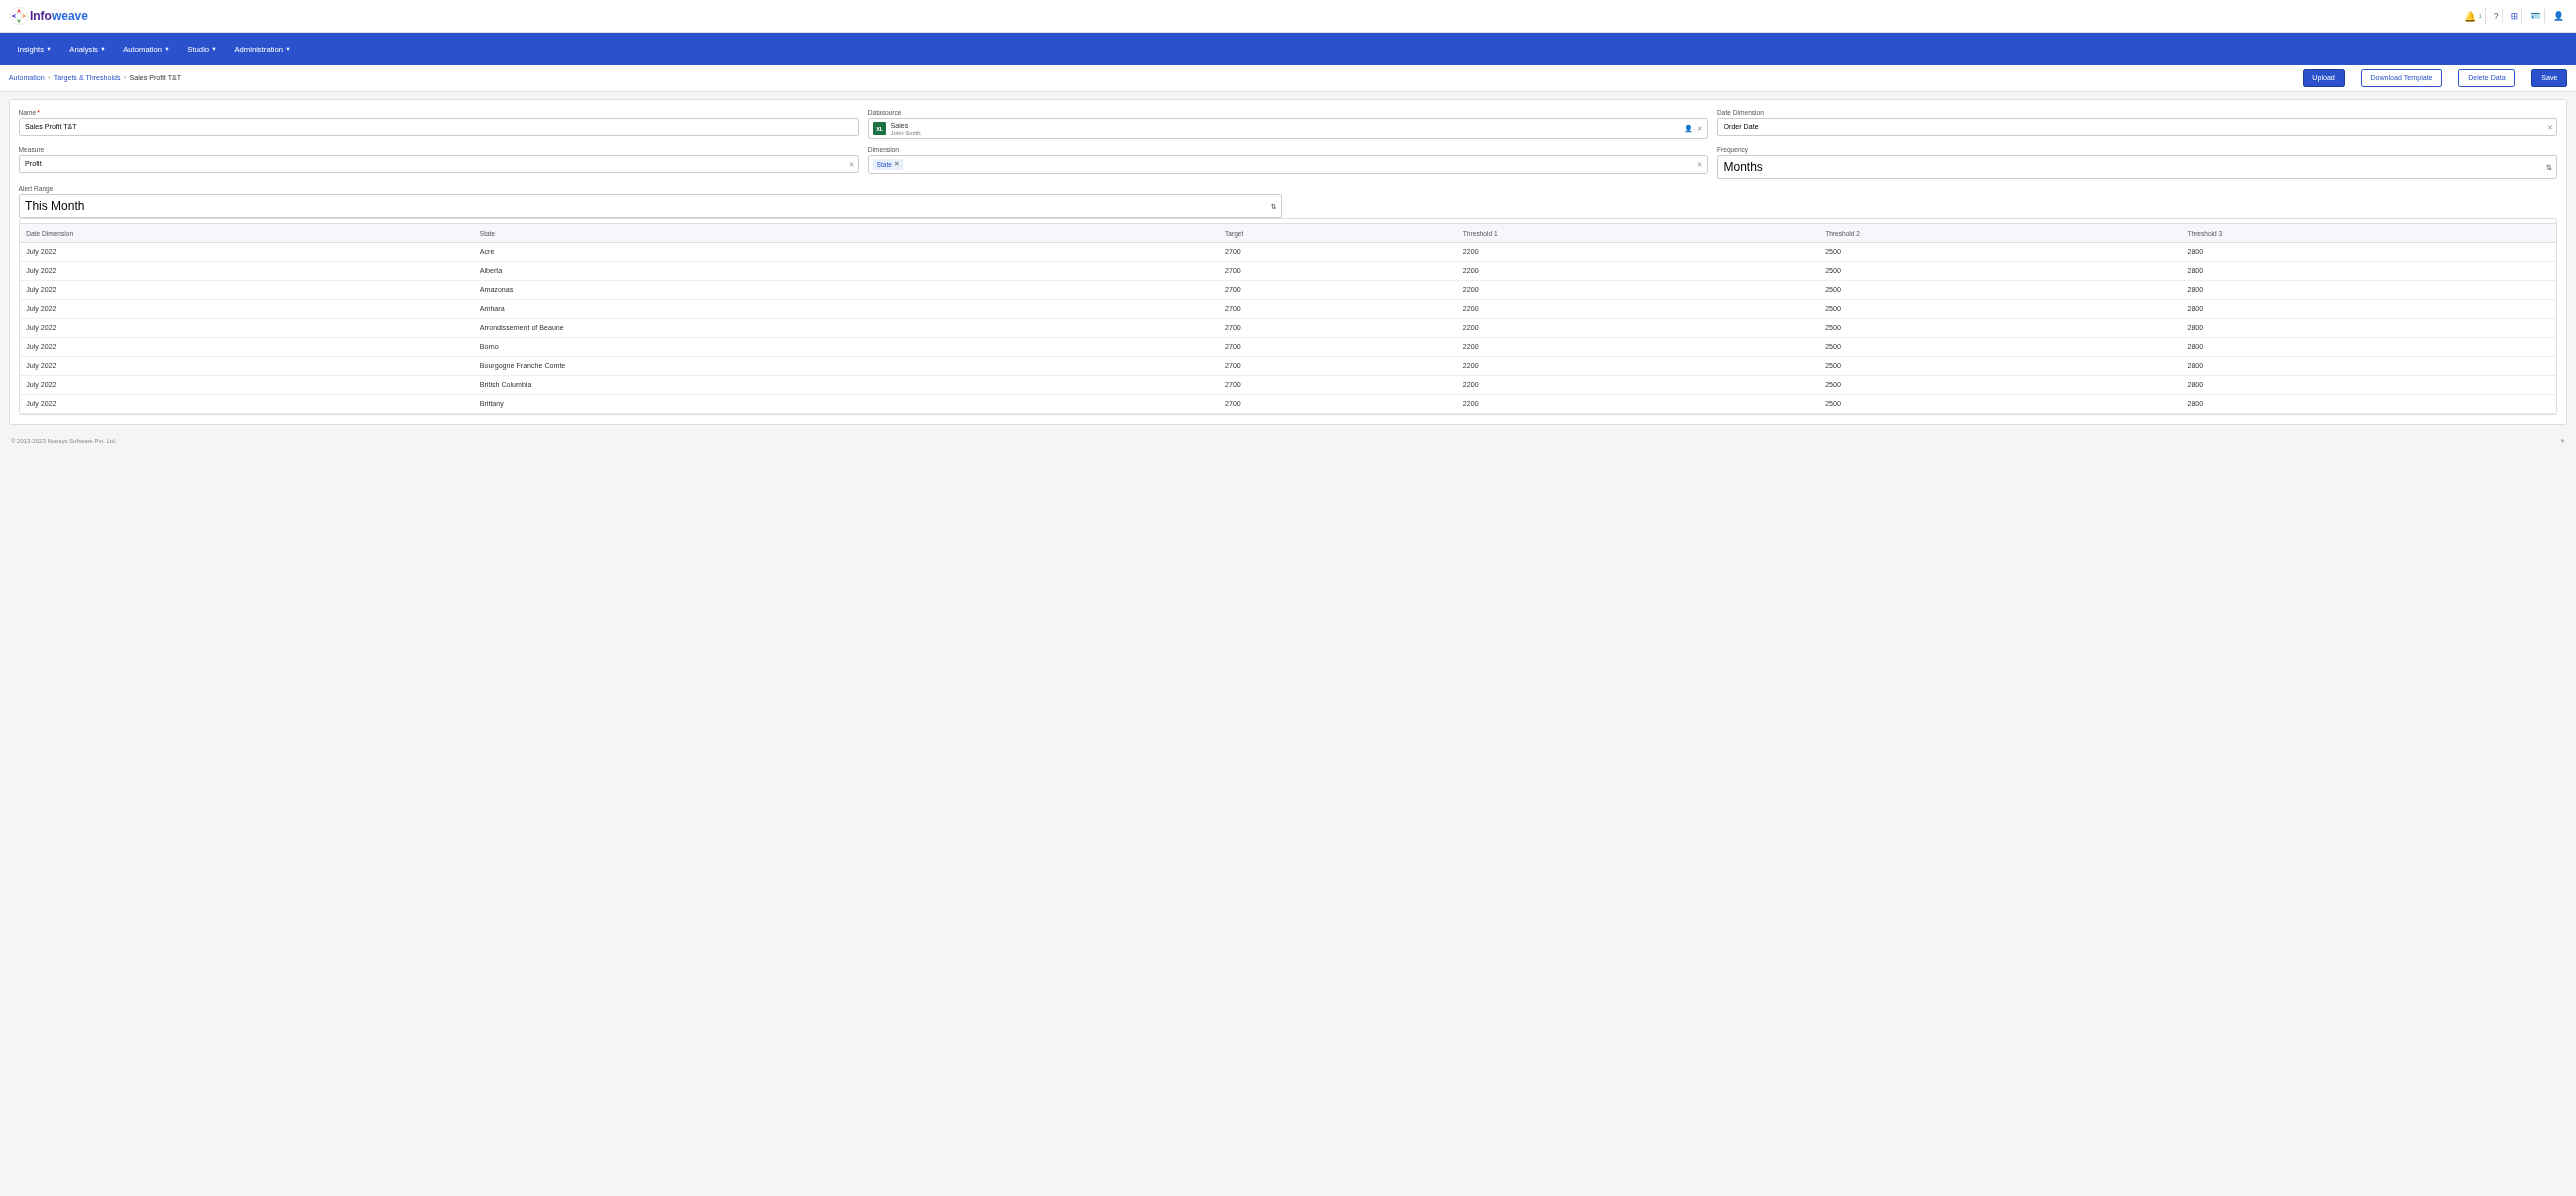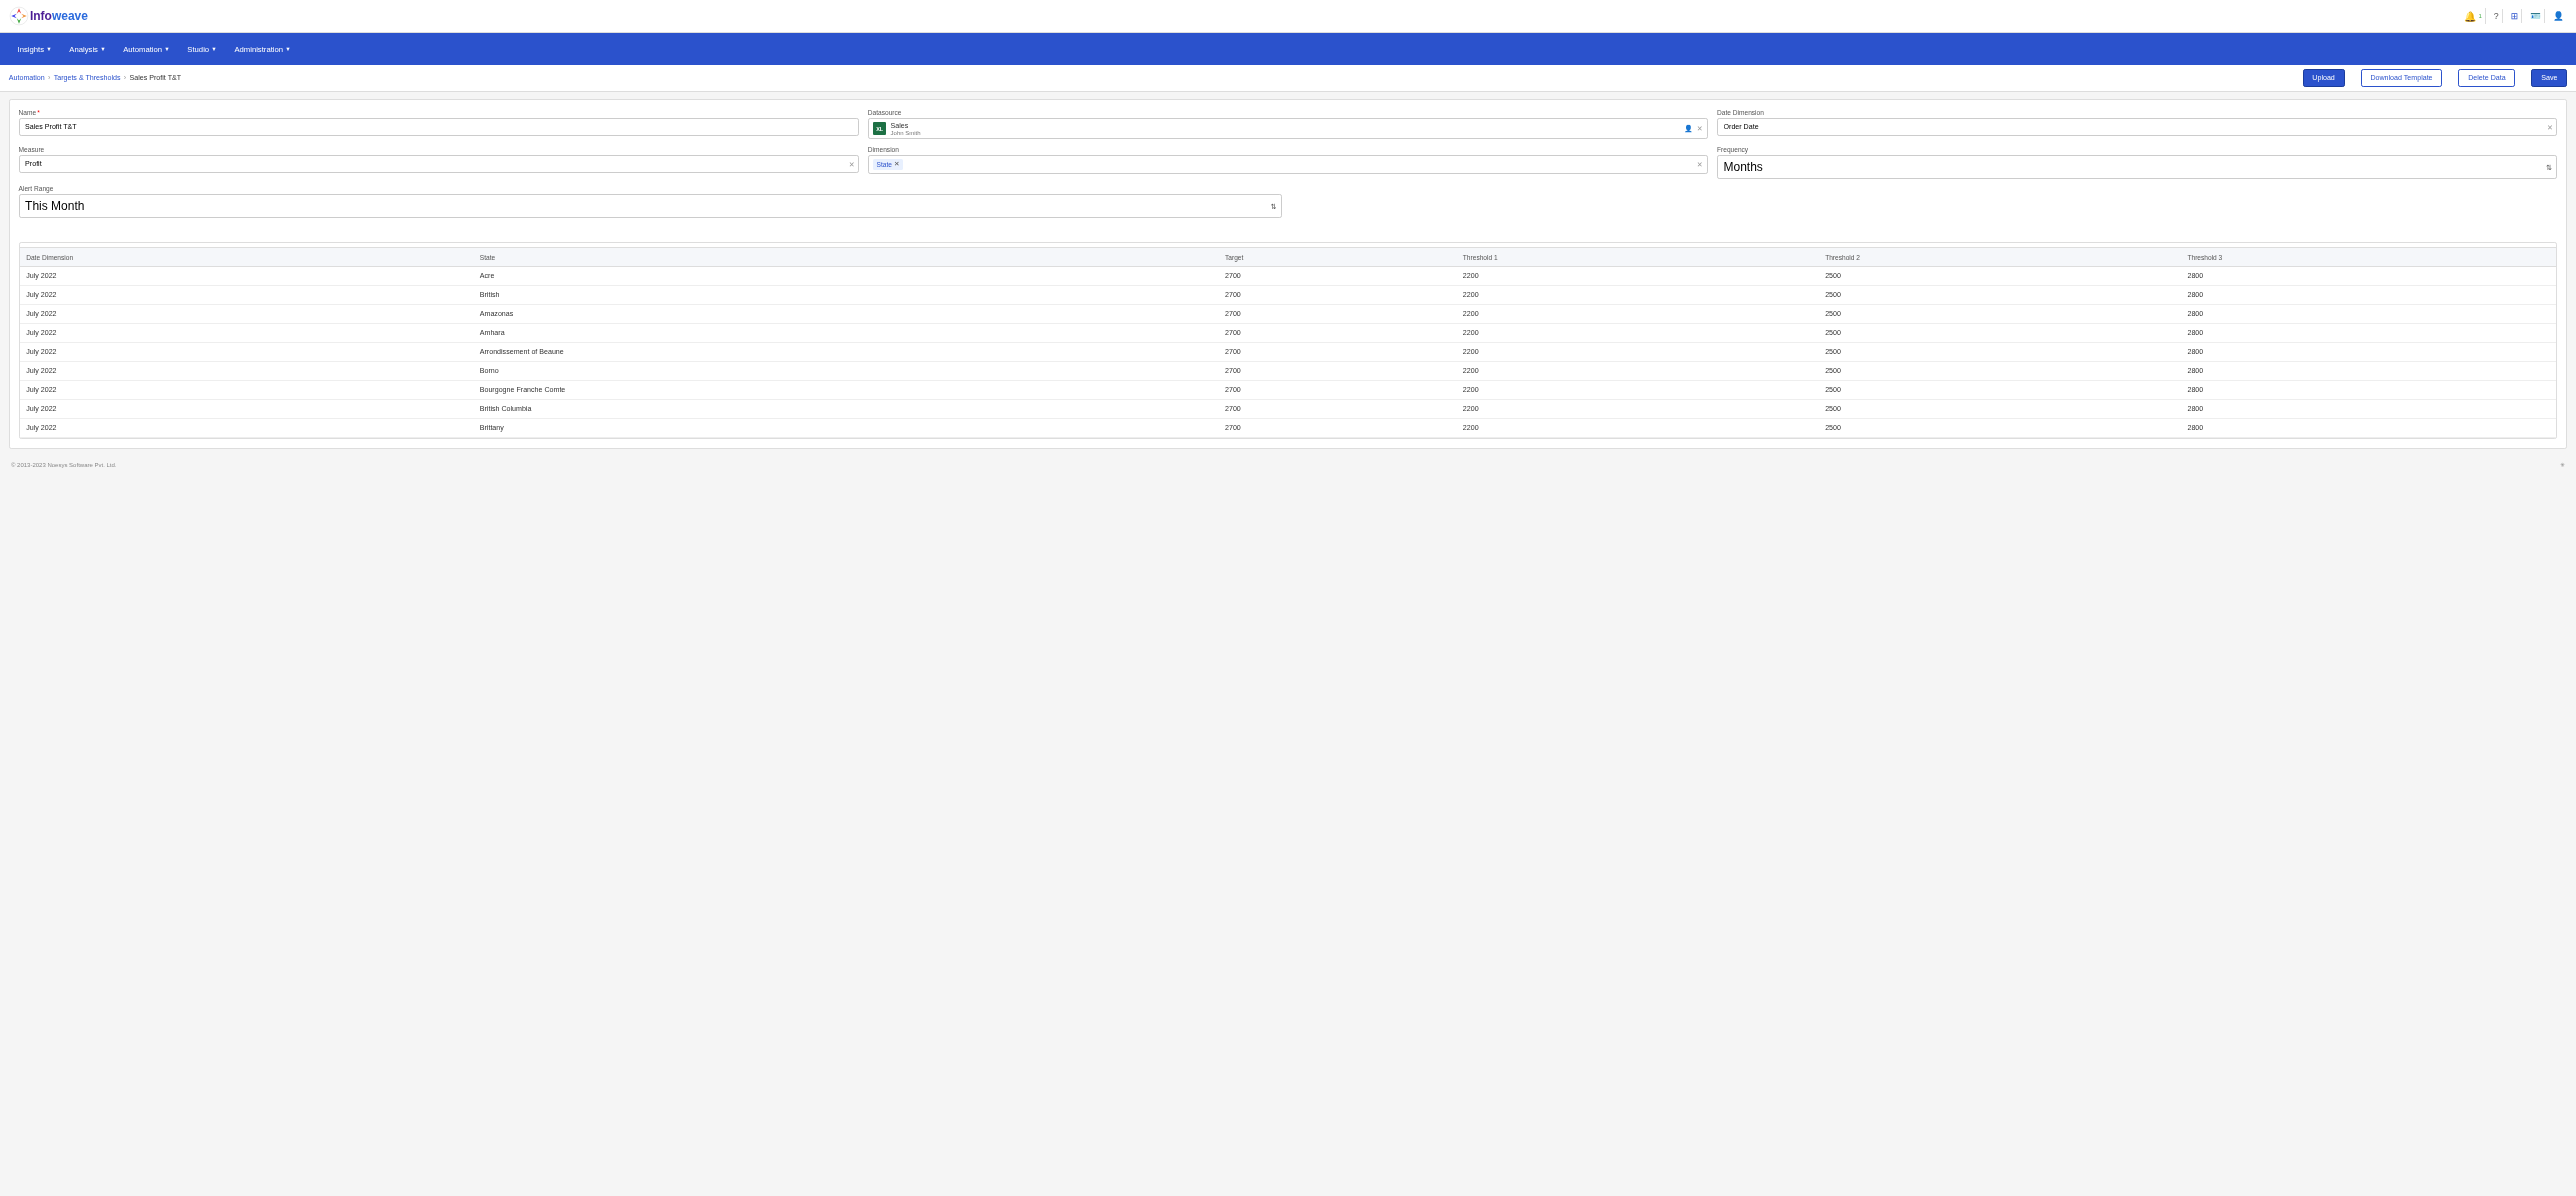--- a/index.html
+++ b/index.html
@@ -276,21 +276,21 @@
     .form-row {
       display: grid;
       grid-template-columns: 1fr 1fr 1fr;
       gap: 8.8px;
       margin-bottom: 6.6px;
     }
     .form-row-2 {
       display: grid;
       grid-template-columns: 1fr 1fr;
       gap: 12px;
-      margin-bottom: 24px;
+      margin-bottom: 0;
     }
   </style>
 </head>
 <body>
 
 <div class="top-header">
   <div class="logo">
     <svg class="logo-icon" viewBox="0 0 36 36">
       <circle cx="18" cy="18" r="16" fill="#fff" stroke="#ddd" stroke-width="1"></circle>
       <polygon points="18,4 22,14 18,10 14,14" fill="#e44"></polygon>
@@ -458,21 +458,21 @@
       <td>July 2022</td>
       <td>Acre</td>
       <td>2700</td>
       <td>2200</td>
       <td>2500</td>
       <td>2800</td>
       <td></td>
     </tr>
           <tr>
       <td>July 2022</td>
-      <td>British</td>
+      <td>Alberta</td>
       <td>2700</td>
       <td>2200</td>
       <td>2500</td>
       <td>2800</td>
       <td></td>
     </tr>
           <tr>
       <td>July 2022</td>
       <td>Amazonas</td>
       <td>2700</td>

